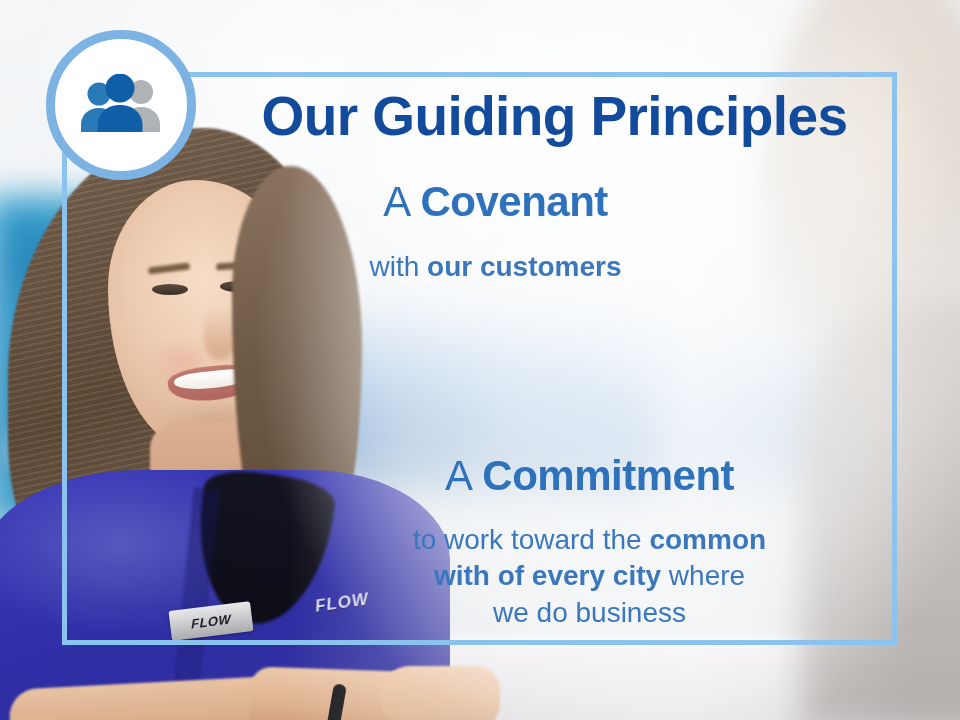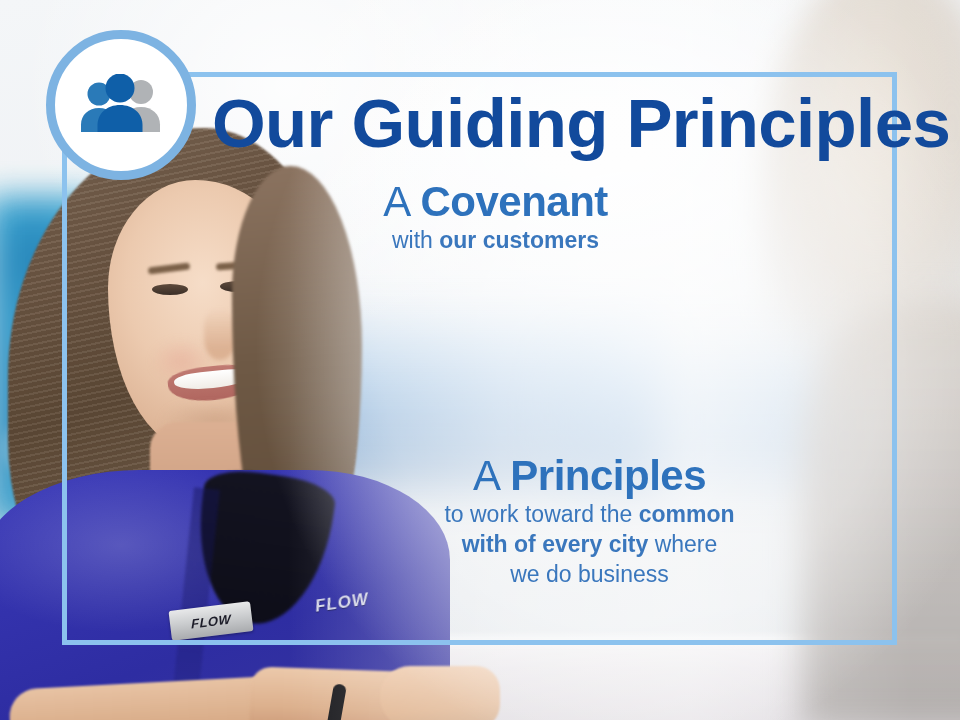--- a/index.html
+++ b/index.html
@@ -329,44 +329,44 @@
     box-sizing: border-box;
   }
 
   .title {
     position: absolute;
     left: 0; top: 16px;
     width: 835px;
     text-align: center;
     padding-left: 150px;
     box-sizing: border-box;
-    font-size: 69px;
+    font-size: 55px;
     font-weight: bold;
     color: #124a9c;
     letter-spacing: -0.6px;
     line-height: 1.05;
     white-space: nowrap;
   }
 
   .block { position: absolute; width: 835px; box-sizing: border-box; }
 
   .headline {
     font-size: 42px;
     line-height: 1.06;
     color: #2e72bc;
     white-space: nowrap;
   }
   .headline .art { font-weight: normal; letter-spacing: 0px; }
   .headline .word { font-weight: bold; letter-spacing: -0.5px; }
 
   .sub {
-    font-size: 23px;
+    font-size: 28px;
     line-height: 1.34;
     color: #3a77bd;
-    margin-top: 0;
+    margin-top: 23px;
   }
   .sub b { font-weight: bold; }
 
   .block-covenant   { left: 0;  top: 108px; text-align: center; padding-left: 32px; }
   .block-community  { left: 0;  top: 228px; text-align: center; padding-left: 118px; }
   .block-commitment { left: 0;  top: 382px; text-align: center; padding-left: 220px; }
 
   .block-commitment .sub { line-height: 1.32; text-align: center; }
 </style>
 </head>
@@ -443,21 +443,21 @@
       </div>
       <div class="sub">
           <div><span>with </span><b>our customers</b></div>
         </div>
     </div>
 
 
     <div class="block block-commitment">
       <div class="headline">
         <span class="art">A</span>
-        <span class="word">Principles</span>
+        <span class="word">Commitment</span>
       </div>
       <div class="sub">
           <div><span>to work toward the </span><b>common</b></div>
           <div><b>with of every city</b><span> where</span></div>
           <div><span>we do business</span></div>
         </div>
     </div>
 
   </div>
 </div>

